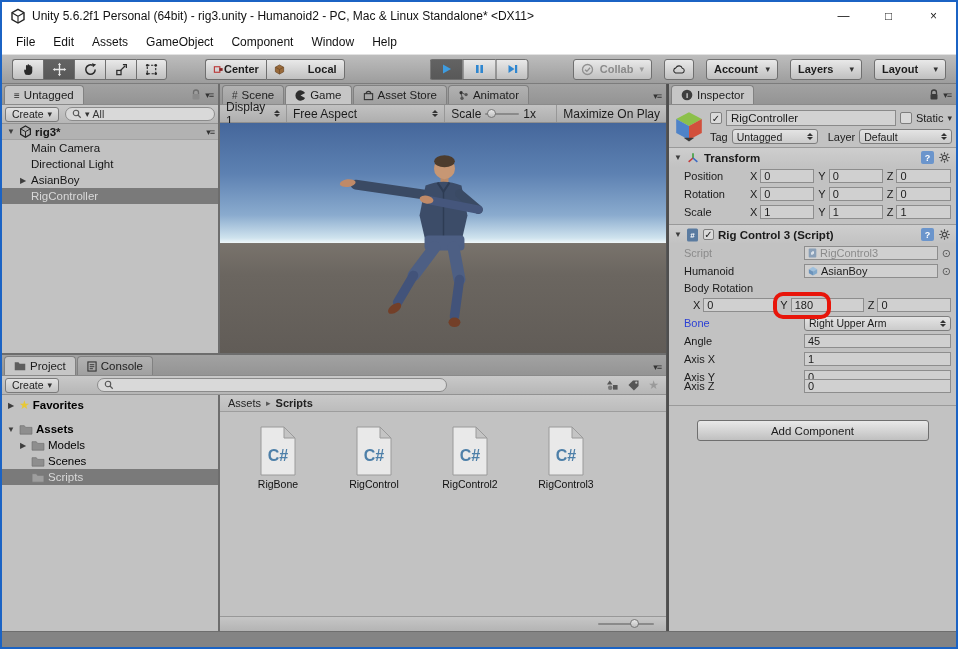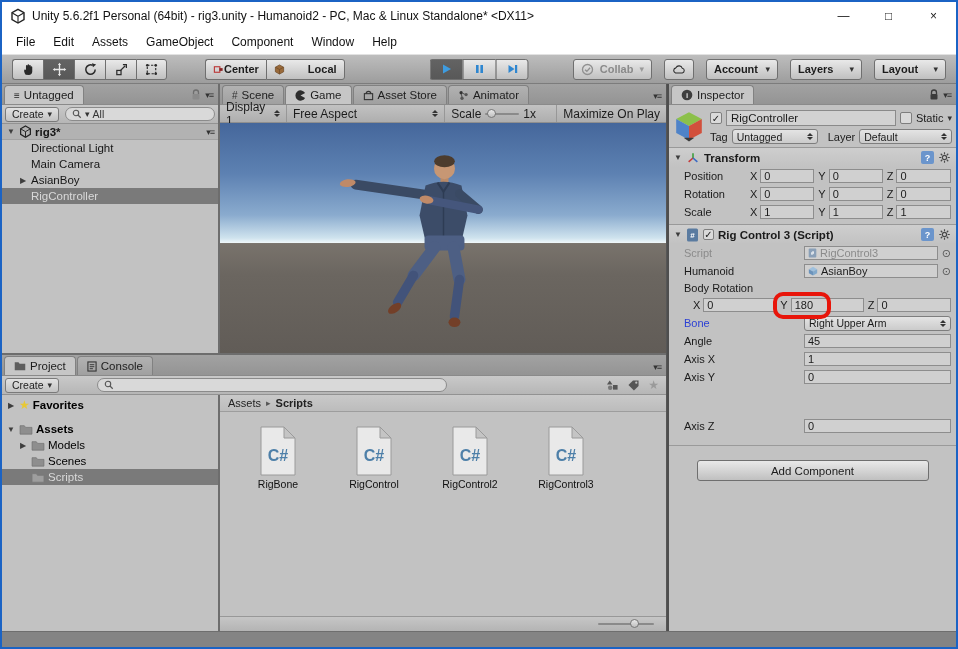--- a/index.html
+++ b/index.html
@@ -288,25 +288,25 @@
                   <svg width="13" height="13" viewBox="0 0 16 16">
                     <path d="M8 1.3 L14 4.7 V11.5 L8 15 L2 11.5 V4.7 Z" fill="none" stroke="#222" stroke-width="1.5"></path>
                     <path d="M8 8.2 V14.6 M8 8.2 L13.7 4.9 M8 8.2 L2.3 4.9" stroke="#222" stroke-width="1.2" fill="none"></path>
                   </svg>
                 </span>
               <span>rig3*</span>
               <span class="pane-menu" style="margin-left:auto;">▾≡</span>
             </div>
             <div class="trow ind1">
               <span class="arrow"></span>
-              <span>Directional Light</span>
+              <span>Main Camera</span>
             </div>
             <div class="trow ind1">
               <span class="arrow"></span>
-              <span>Main Camera</span>
+              <span>Directional Light</span>
             </div>
             <div class="trow ind1">
               <span class="arrow">▶</span>
               <span>AsianBoy</span>
             </div>
             <div class="trow ind1 sel">
               <span class="arrow"></span>
               <span>RigController</span>
             </div>
           </div>
@@ -808,21 +808,21 @@
           <span class="field">
               <span>1</span>
             </span>
         </div>
         <div class="irow">
           <span class="ilabel">Axis Y</span>
           <span class="field">
               <span>0</span>
             </span>
         </div>
-        <div class="irow" style="border-bottom:1px solid #9a9a9a;padding-bottom:19px;margin-top:40px;">
+        <div class="irow" style="border-bottom:1px solid #9a9a9a;padding-bottom:19px;">
           <span class="ilabel">Axis Z</span>
           <span class="field">
               <span>0</span>
             </span>
         </div>
 
         <div class="addc">
           <div class="btn">
             <span>Add Component</span>
           </div>

